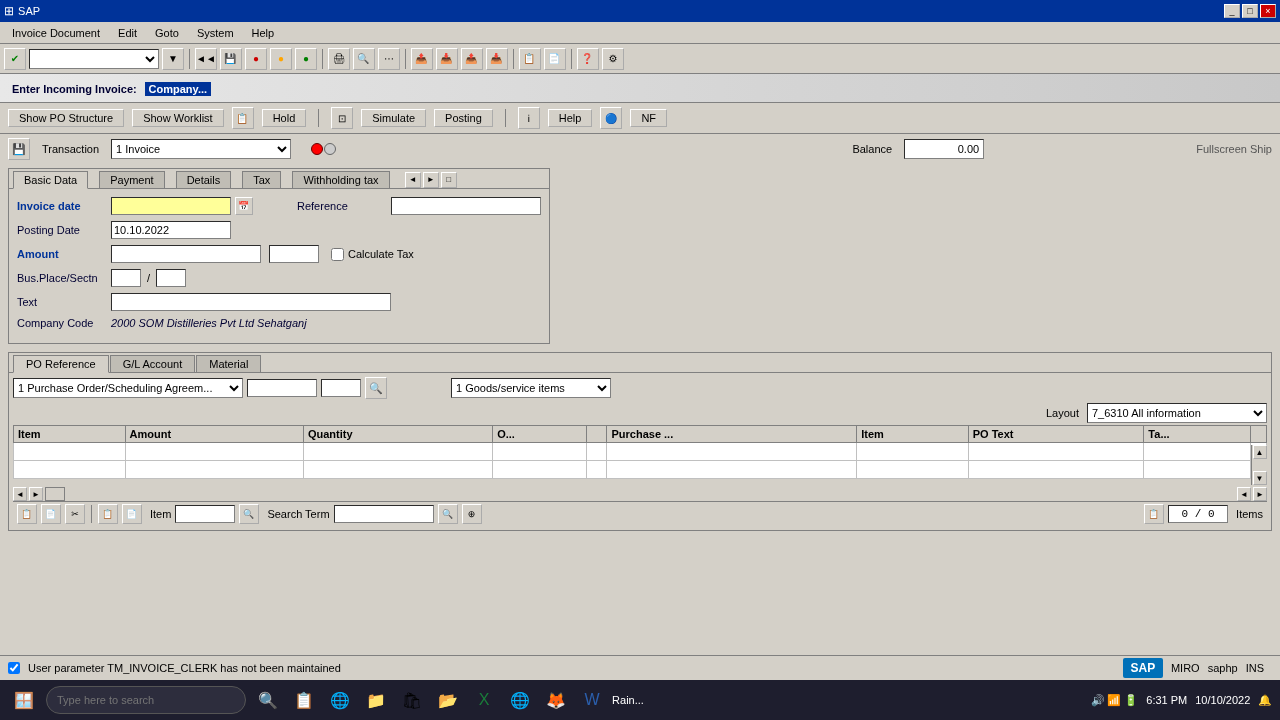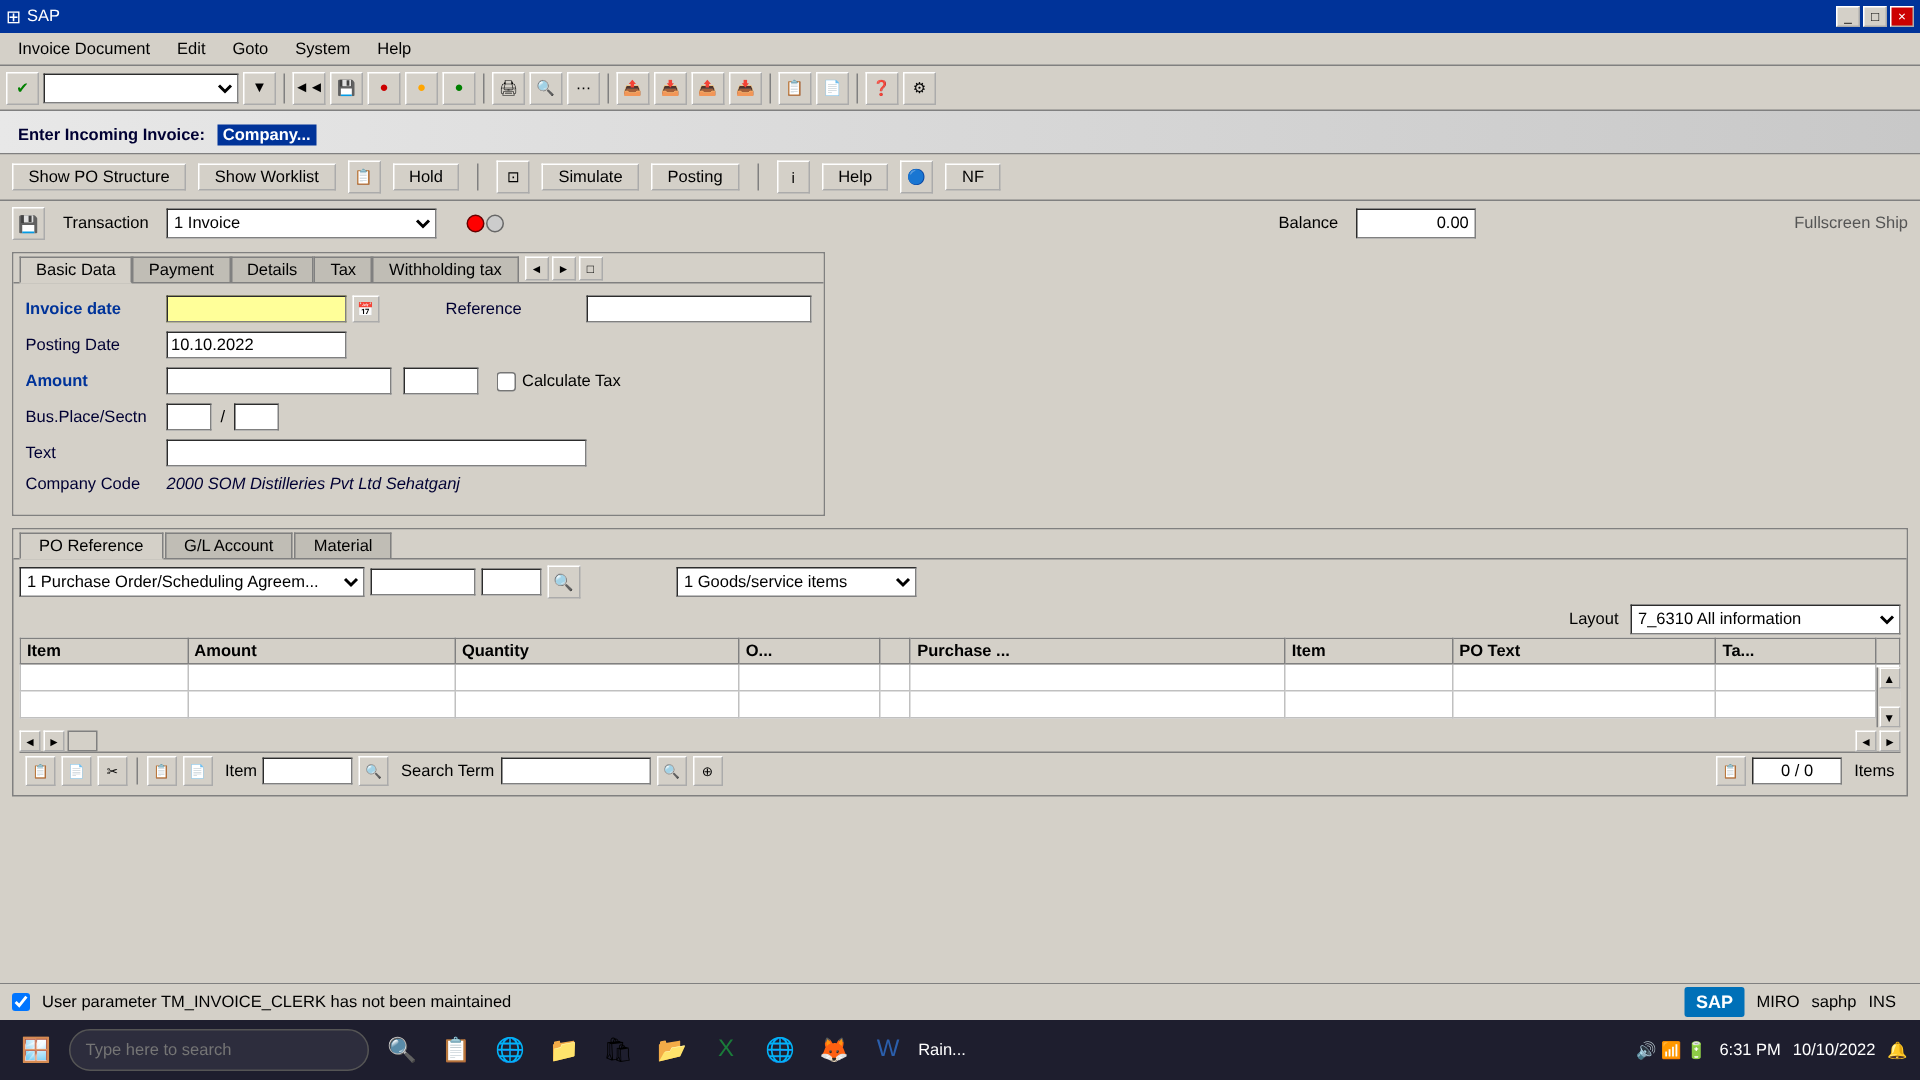--- a/index.html
+++ b/index.html
@@ -118,24 +118,24 @@
     
     .form-panel {
       background: #d4d0c8;
       border: 1px solid #808080;
       flex: 0 0 460px;
     }
 
     
     .tab-bar {
       display: flex;
-      align-items: flex-start;
+      align-items: center;
       background: #d4d0c8;
       padding: 2px 4px 0;
-      gap: 0;
+      gap: 11px;
     }
     .tab {
       padding: 2px 10px; background: #c0bdb5;
       border: 1px solid #808080; border-bottom: none;
       cursor: pointer; color: #000;
       font-size: 11px;
     }
     .tab.active {
       background: #d4d0c8; border-bottom: 1px solid #d4d0c8;
       margin-bottom: -1px; z-index: 1; position: relative;
@@ -251,21 +251,21 @@
       border-top: 1px solid #808080;
       background: #d4d0c8;
     }
     .bt-btn {
       width: 20px; height: 20px; background: #d4d0c8; border: 1px outset #fff;
       display: flex; align-items: center; justify-content: center; cursor: pointer; font-size: 9px;
     }
     .bt-label { font-size: 11px; margin-left: 4px; }
     .bt-input { height: 18px; width: 60px; border: 1px inset #808080; background: white; font-size: 11px; padding: 0 2px; }
     .bt-search-input { height: 18px; width: 100px; border: 1px inset #808080; background: white; font-size: 11px; }
-    .bt-count { height: 18px; width: 50px; border: 1px inset #808080; background: white; text-align: center; font-size: 11px; }
+    .bt-count { height: 18px; width: 50px; border: 1px inset #808080; background: white; text-align: center; font-size: 11px; font-family: Liberation Mono, monospace; }
     .items-label { margin-left: auto; font-size: 11px; }
 
     
     .status-bar {
       background: #d4d0c8;
       padding: 2px 8px;
       border-top: 1px solid #808080;
       display: flex;
       align-items: center;
       gap: 8px;

